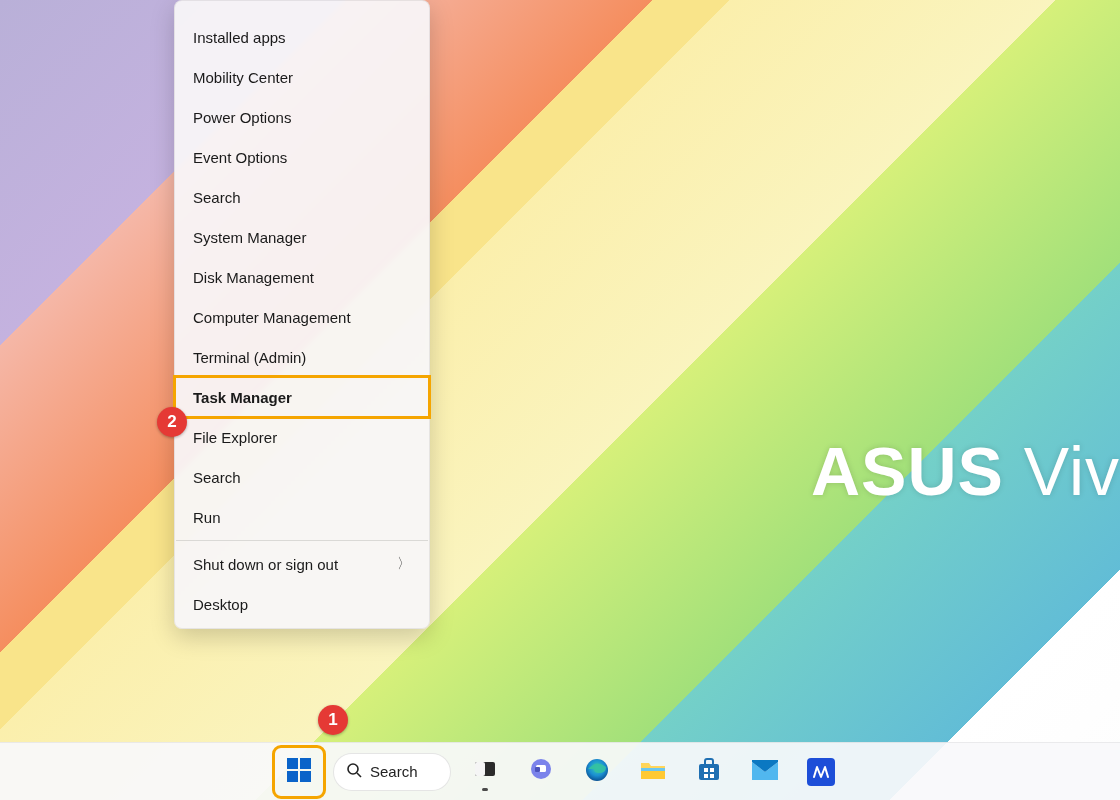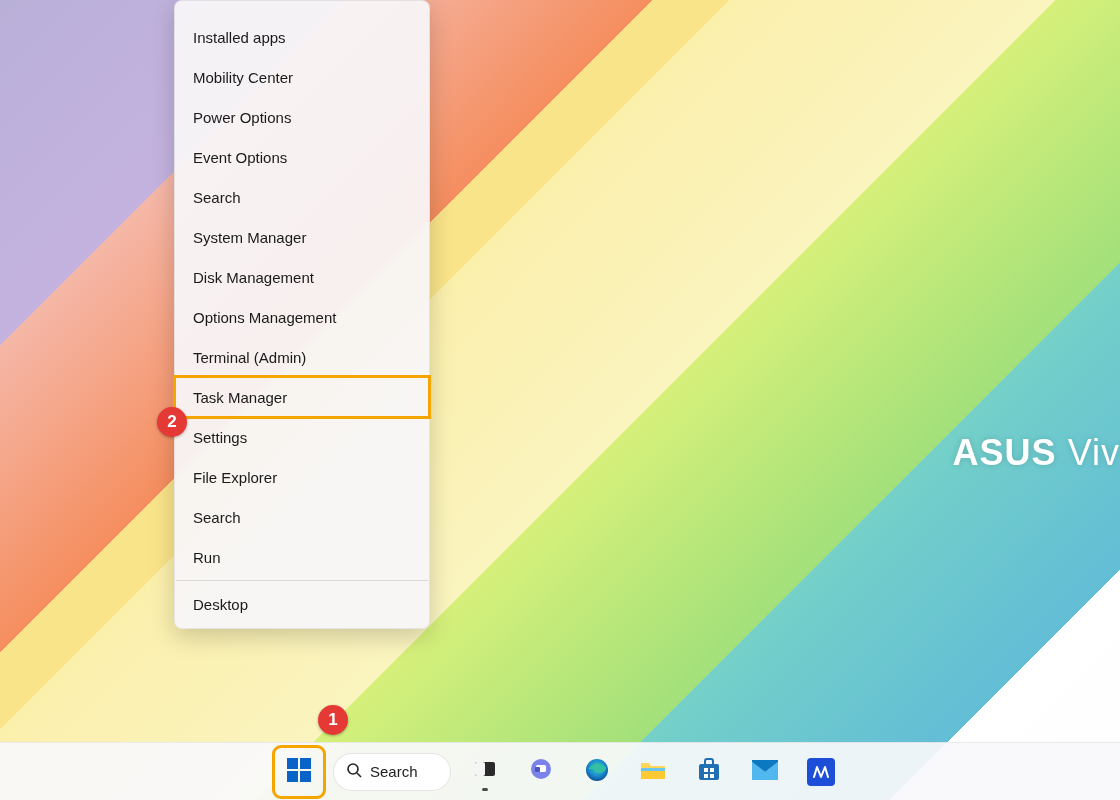--- a/index.html
+++ b/index.html
@@ -19,21 +19,21 @@
         #74d0c8 72%, #62bdd6 88%,
         #ffffff 88%, #fdfdfd 100%);
   }
 
   .brand {
     position: absolute;
     right: 0px;
     top: 432px;
     color: #fff;
     font-weight: 300;
-    font-size: 36px;
+    font-size: 68px;
     letter-spacing: 1px;
     white-space: nowrap;
     text-shadow: 0 0 6px rgba(0,0,0,0.15);
   }
   .brand .bold { font-weight: 600; }
 
   
   .context-menu {
     position: absolute;
     left: 174px;
@@ -53,20 +53,21 @@
     height: 40px;
     display: flex;
     align-items: center;
     justify-content: space-between;
     cursor: default;
   }
   .menu-sep { height: 1px; background: rgba(0,0,0,0.12); margin: 3px 1px; }
   .menu-item.highlighted {
     outline: 3px solid #f5a500;
     outline-offset: -1px;
+    font-weight: bold;
   }
   .chevron {
     font-size: 14px; color: #555;
   }
 
   
   .badge {
     position: absolute;
     width: 30px; height: 30px;
     background: #e53935;
@@ -152,41 +153,42 @@
   <div class="menu-item">
       <span>Search</span>
     </div>
   <div class="menu-item">
       <span>System Manager</span>
     </div>
   <div class="menu-item">
       <span>Disk Management</span>
     </div>
   <div class="menu-item">
-      <span>Options Management</span>
+      <span>Computer Management</span>
     </div>
   <div class="menu-item">
       <span>Terminal (Admin)</span>
     </div>
   <div class="menu-item highlighted">
       <span>Task Manager</span>
     </div>
   <div class="menu-item">
-      <span>Settings</span>
-    </div>
-  <div class="menu-item">
       <span>File Explorer</span>
     </div>
   <div class="menu-item">
       <span>Search</span>
     </div>
   <div class="menu-item">
       <span>Run</span>
     </div>
   <div class="menu-sep"></div>
+  <div class="menu-item">
+    <span>Shut down or sign out</span>
+    <span class="chevron">〉</span>
+  </div>
   <div class="menu-item">
       <span>Desktop</span>
     </div>
 </div>
 
 <div class="badge" style="left:318px; top:705px;">1</div>
 <div class="badge" style="left:157px; top:407px;">2</div>
 
 <div class="taskbar">
 

